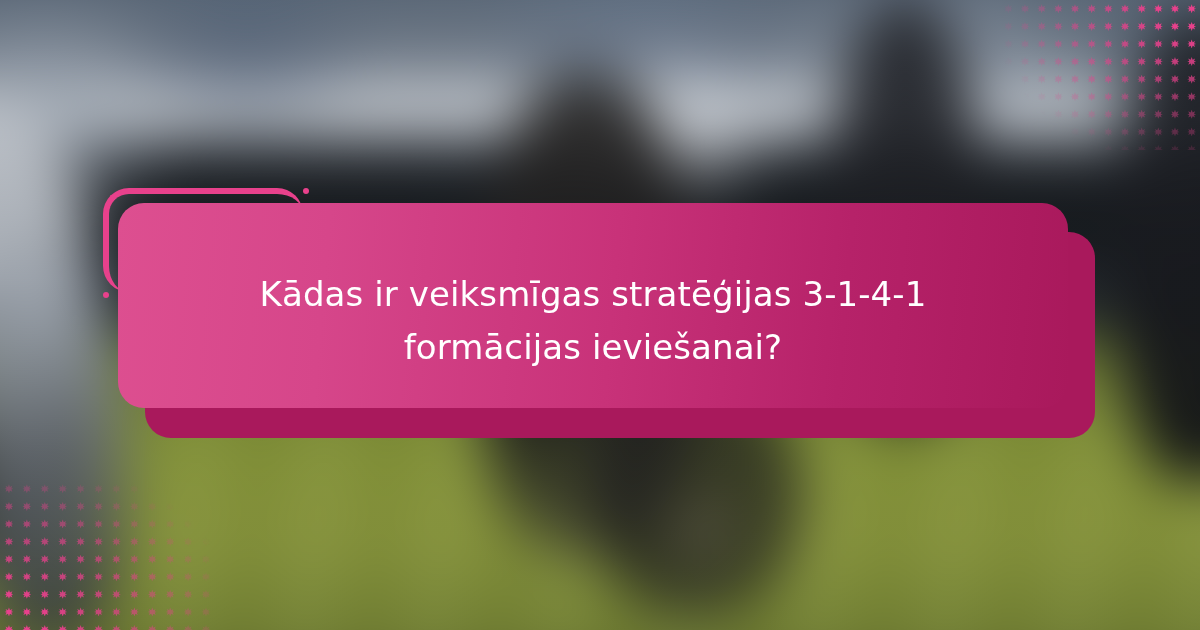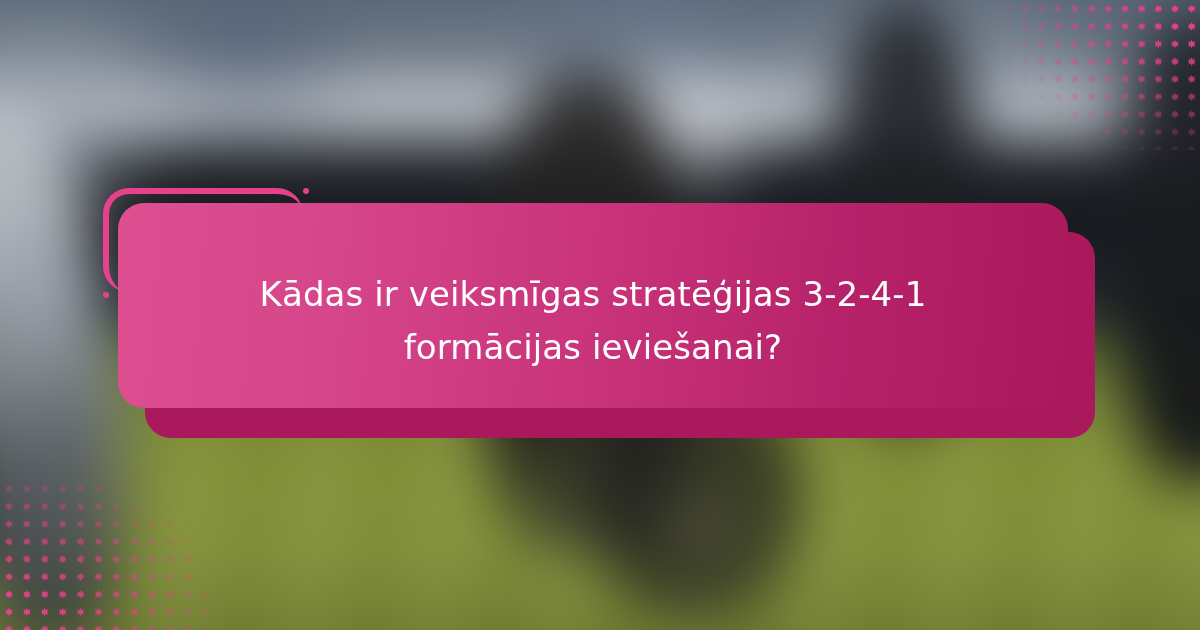--- a/index.html
+++ b/index.html
@@ -373,16 +373,16 @@
         <span class="dot" style="--dotcol: #e8418c;"></span>
         <span class="dot" style="--dotcol: #e8418c;"></span>
       </div>
   </div>
 
   <div class="card-outline"></div>
   <div class="card-back"></div>
   <div class="card-front"></div>
 
   <div class="title-wrap">
-    <h1 class="title">Kādas ir veiksmīgas stratēģijas 3-2-4-1 formācijas ieviešanai?</h1>
+    <h1 class="title">Kādas ir veiksmīgas stratēģijas 3-1-4-1 formācijas ieviešanai?</h1>
   </div>
 
 </div>
 
 </body></html>

